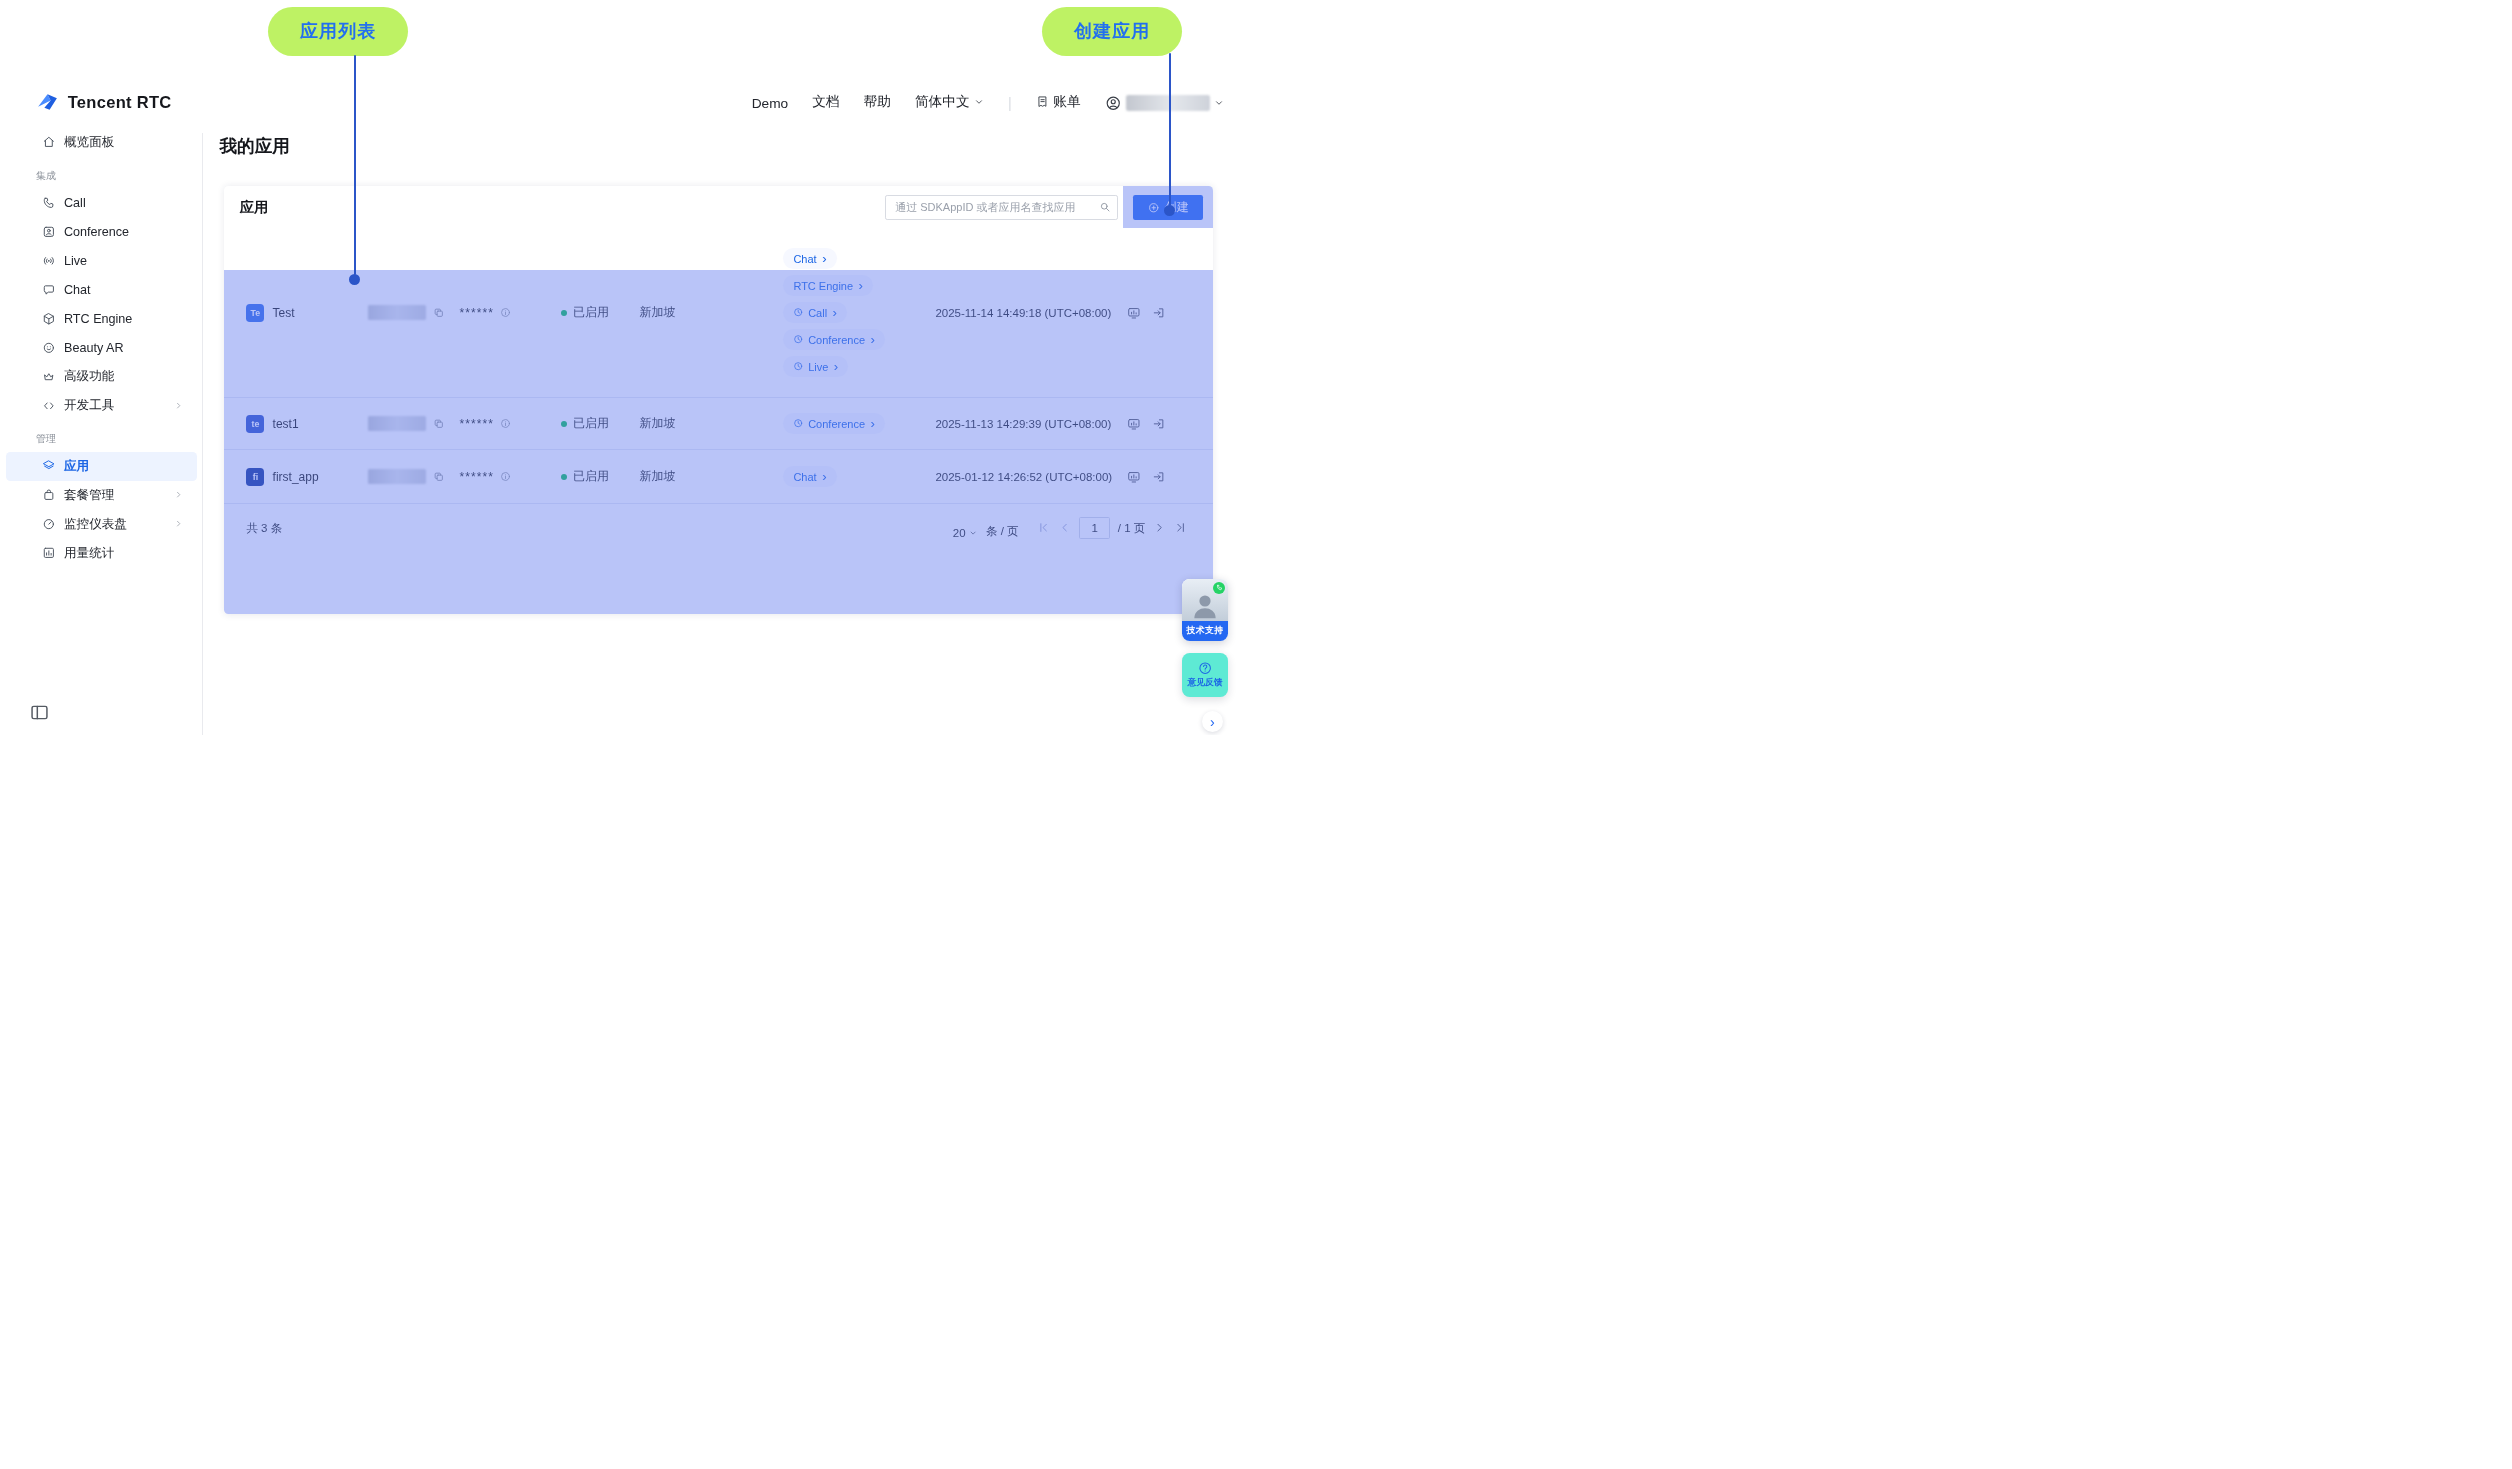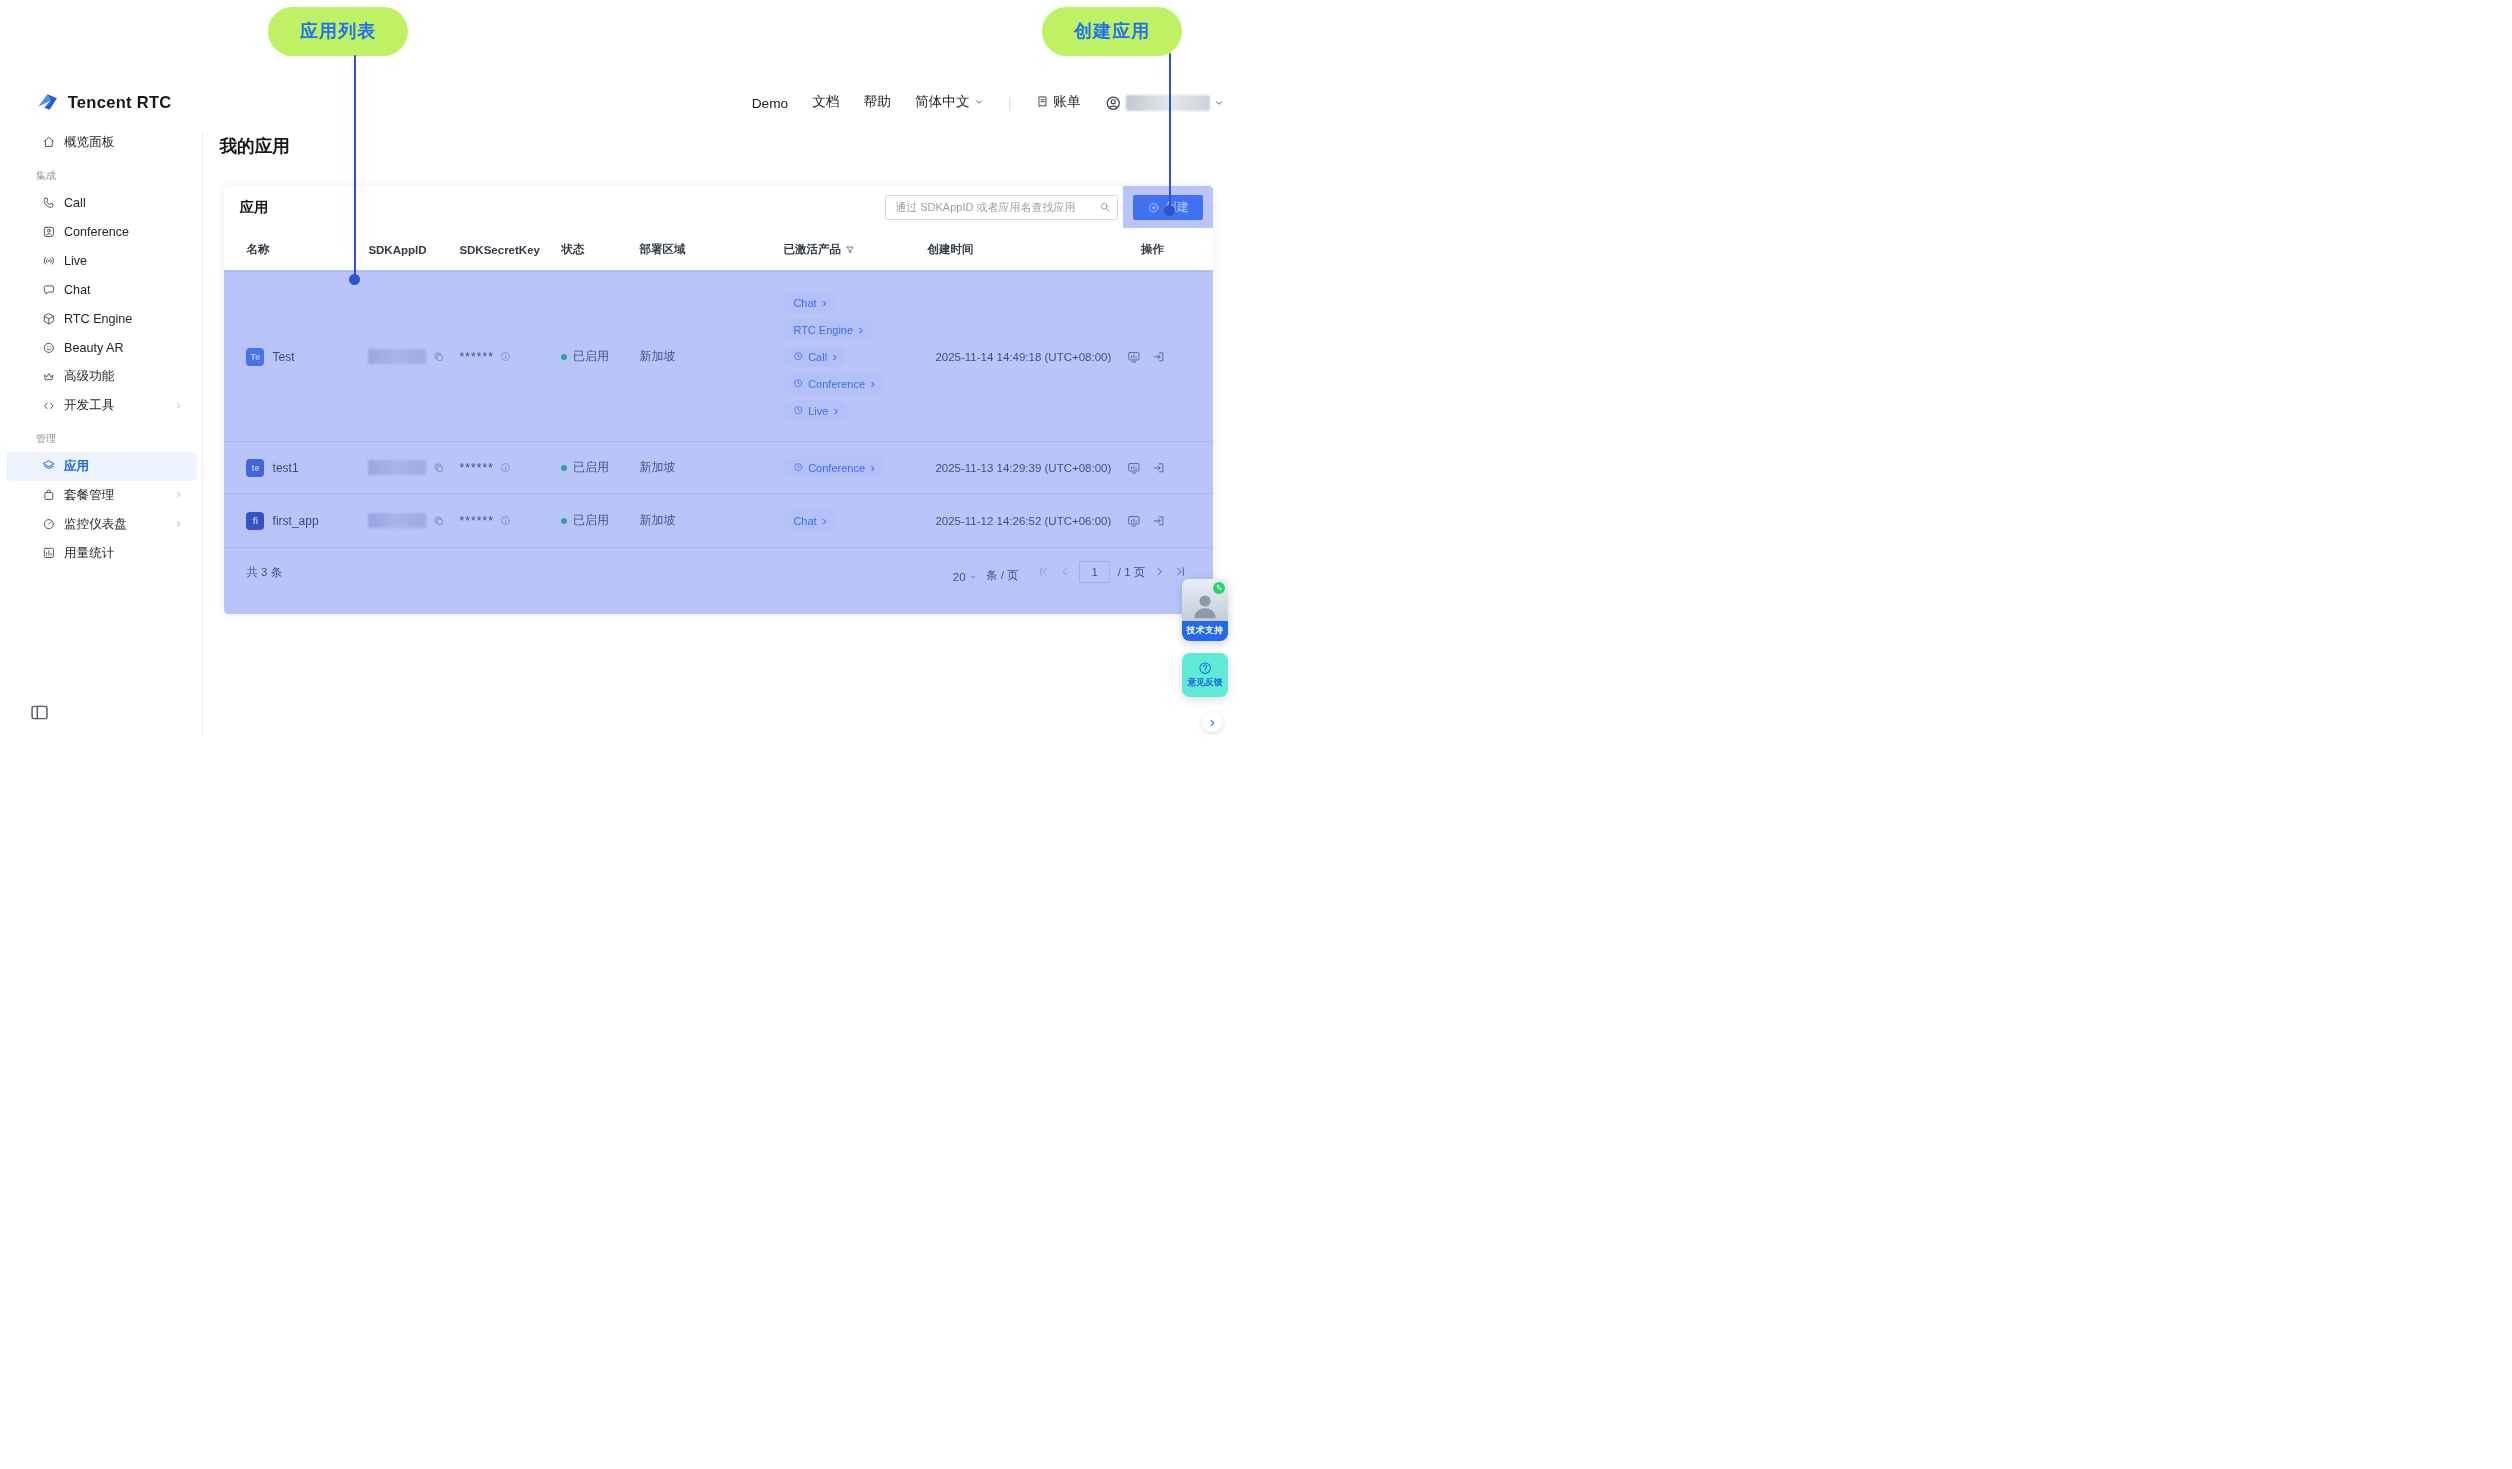--- a/index.html
+++ b/index.html
@@ -466,35 +466,20 @@
         <button class="create-btn">
           <svg class="ic" viewBox="0 0 21 21" width="11.5" height="11.5">
               <use href="#i-plus-circle"></use>
             </svg>
           <span>创建</span>
         </button>
       </div>
 
       <div class="table">
 
-        <div class="trow thead">
-          <span>名称</span>
-          <span>SDKAppID</span>
-          <span>SDKSecretKey</span>
-          <span>状态</span>
-          <span>部署区域</span>
-          <span class="th-products">
-            <span>已激活产品</span>
-            <svg class="ic funnel" viewBox="0 0 18 18" width="10" height="10">
-                <use href="#i-funnel"></use>
-              </svg>
-          </span>
-          <span>创建时间</span>
-          <span class="th-op">操作</span>
-        </div>
 
         <div class="trow r1">
           <span class="cell-name">
             <span class="avatar av-0">Te</span>
             <span class="app-name">Test</span>
           </span>
           <span class="cell-appid">
             <span class="blur-id"></span>
             <svg class="ic copy-ic" viewBox="0 0 21 21" width="11.5" height="11.5">
                 <use href="#i-copy"></use>
@@ -616,21 +601,21 @@
             <span class="dot"></span>
             <span>已启用</span>
           </span>
           <span class="cell-region">新加坡</span>
           <span class="products">
             <span class="pill">
               <span>Chat</span>
               <span class="arrow">›</span>
             </span>
           </span>
-          <span class="cell-time">2025-11-12 14:26:52 (UTC+06:00)</span>
+          <span class="cell-time">2025-01-12 14:26:52 (UTC+08:00)</span>
           <span class="cell-actions">
             <svg class="ic act-ic" viewBox="0 0 25 25" width="13.7" height="13.7">
                 <use href="#i-monitor"></use>
               </svg>
             <svg class="ic act-ic" viewBox="0 0 25 25" width="13.7" height="13.7">
                 <use href="#i-enter"></use>
               </svg>
           </span>
         </div>
 

